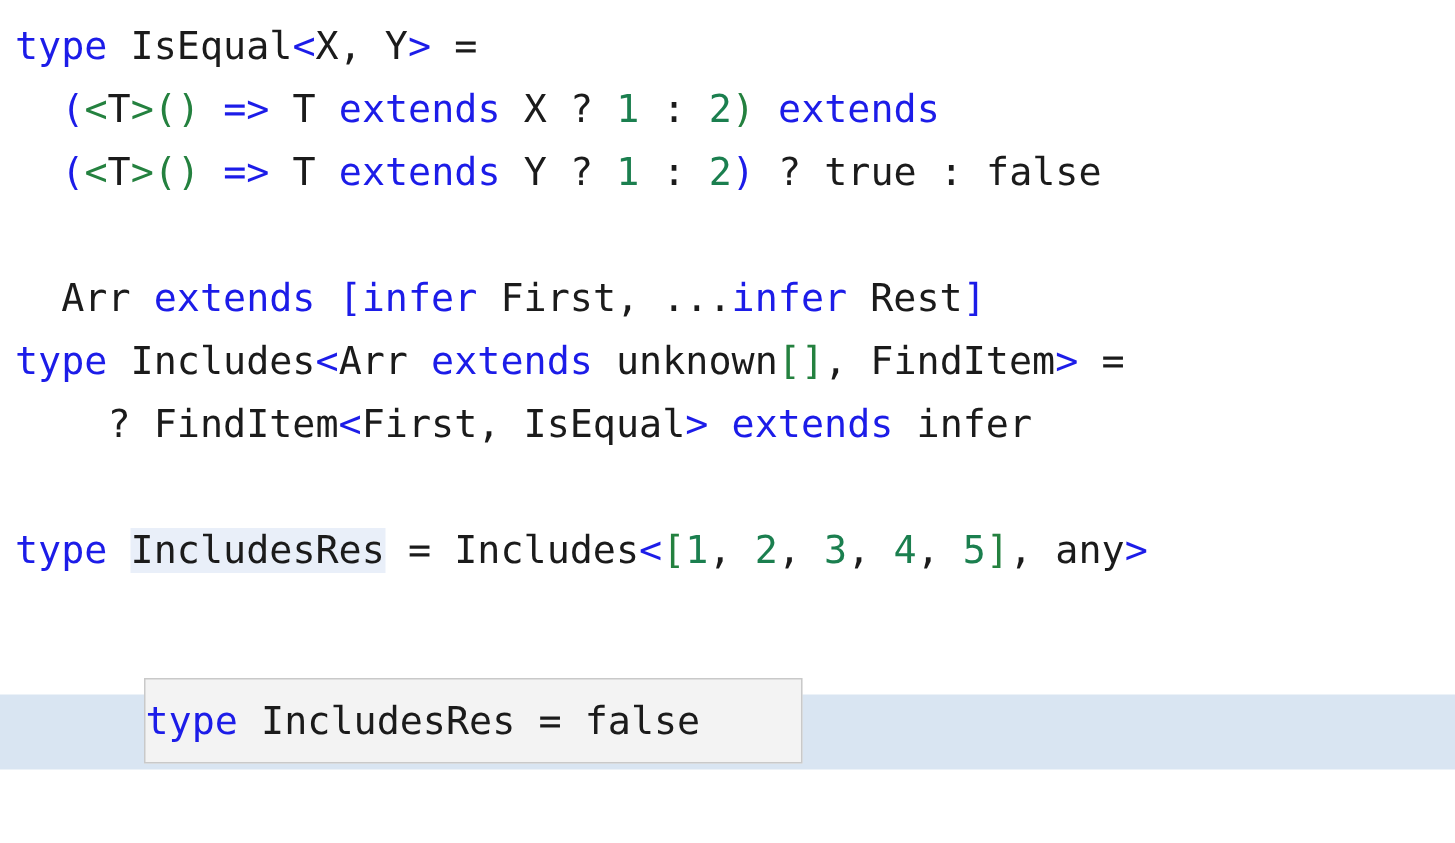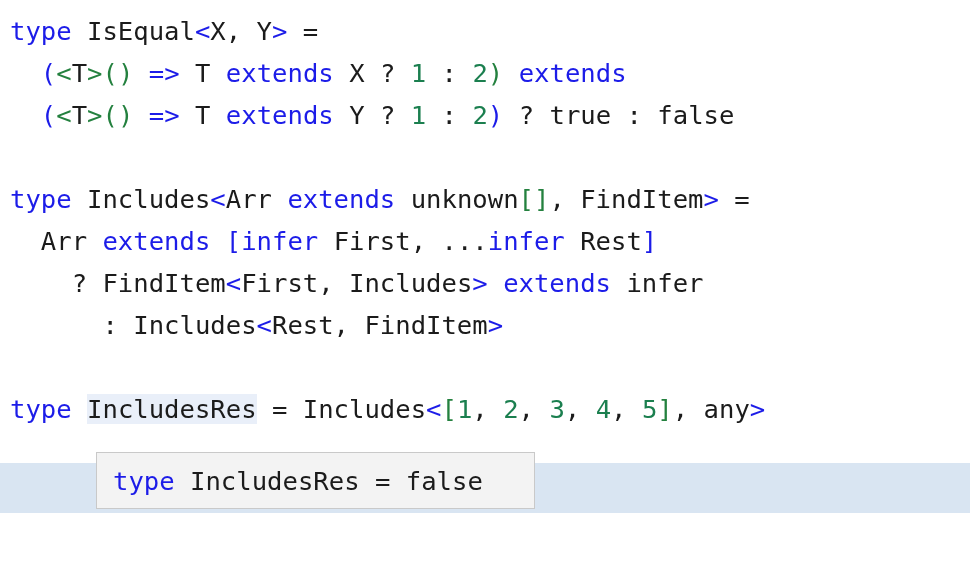--- a/index.html
+++ b/index.html
@@ -64,21 +64,20 @@
     left: 96px;
     top: 452px;
     width: 439px;
     height: 57px;
     box-sizing: border-box;
     background: #f3f3f3;
     border: 1px solid #c9c9c9;
     z-index: 3;
     display: flex;
     align-items: center;
-    padding-left: 16px;
   }
   .hover-tooltip .tt-text {
     font-family: "DejaVu Sans Mono", monospace;
     font-size: 25.6px;
     line-height: 30px;
     white-space: pre;
     color: #1b1b1b;
   }
 </style>
 </head>
@@ -86,24 +85,23 @@
 
 <div id="editor">
 
   <div class="line-band"></div>
 
   <div class="code">
       <div class="code-line"><span class="tok-kw">type</span><span class="tok-pl"> IsEqual</span><span class="tok-brk-b">&lt;</span><span class="tok-pl">X, Y</span><span class="tok-brk-b">&gt;</span><span class="tok-pl"> =</span></div>
       <div class="code-line"><span class="tok-pl">  </span><span class="tok-brk-b">(</span><span class="tok-brk-g">&lt;</span><span class="tok-pl">T</span><span class="tok-brk-g">&gt;</span><span class="tok-brk-g">(</span><span class="tok-brk-g">)</span><span class="tok-pl"> </span><span class="tok-op">=&gt;</span><span class="tok-pl"> T </span><span class="tok-kw">extends</span><span class="tok-pl"> X ? </span><span class="tok-num">1</span><span class="tok-pl"> : </span><span class="tok-num">2</span><span class="tok-brk-g">)</span><span class="tok-pl"> </span><span class="tok-kw">extends</span></div>
       <div class="code-line"><span class="tok-pl">  </span><span class="tok-brk-b">(</span><span class="tok-brk-g">&lt;</span><span class="tok-pl">T</span><span class="tok-brk-g">&gt;</span><span class="tok-brk-g">(</span><span class="tok-brk-g">)</span><span class="tok-pl"> </span><span class="tok-op">=&gt;</span><span class="tok-pl"> T </span><span class="tok-kw">extends</span><span class="tok-pl"> Y ? </span><span class="tok-num">1</span><span class="tok-pl"> : </span><span class="tok-num">2</span><span class="tok-brk-b">)</span><span class="tok-pl"> ? true : false</span></div>
       <div class="code-line blank">&nbsp;</div>
+      <div class="code-line"><span class="tok-pl">  Arr </span><span class="tok-kw">extends</span><span class="tok-pl"> </span><span class="tok-brk-b">[</span><span class="tok-kw">infer</span><span class="tok-pl"> First, ...</span><span class="tok-kw">infer</span><span class="tok-pl"> Rest</span><span class="tok-brk-b">]</span></div>
       <div class="code-line"><span class="tok-kw">type</span><span class="tok-pl"> Includes</span><span class="tok-brk-b">&lt;</span><span class="tok-pl">Arr </span><span class="tok-kw">extends</span><span class="tok-pl"> unknown</span><span class="tok-brk-g">[]</span><span class="tok-pl">, FindItem</span><span class="tok-brk-b">&gt;</span><span class="tok-pl"> =</span></div>
-      <div class="code-line"><span class="tok-pl">  Arr </span><span class="tok-kw">extends</span><span class="tok-pl"> </span><span class="tok-brk-b">[</span><span class="tok-kw">infer</span><span class="tok-pl"> First, ...</span><span class="tok-kw">infer</span><span class="tok-pl"> Rest</span><span class="tok-brk-b">]</span></div>
-      <div class="code-line"><span class="tok-pl">    ? FindItem</span><span class="tok-brk-b">&lt;</span><span class="tok-pl">First, Includes</span><span class="tok-brk-b">&gt;</span><span class="tok-pl"> </span><span class="tok-kw">extends</span><span class="tok-pl"> infer</span></div>
-      <div class="code-line"><span class="tok-pl">      : Includes</span><span class="tok-brk-b">&lt;</span><span class="tok-pl">Rest, FindItem</span><span class="tok-brk-b">&gt;</span></div>
+      <div class="code-line"><span class="tok-pl">    ? FindItem</span><span class="tok-brk-b">&lt;</span><span class="tok-pl">First, IsEqual</span><span class="tok-brk-b">&gt;</span><span class="tok-pl"> </span><span class="tok-kw">extends</span><span class="tok-pl"> infer</span></div>
       <div class="code-line blank">&nbsp;</div>
       <div class="code-line"><span class="tok-kw">type</span><span class="tok-pl"> </span><span class="tok-pl tok-occ">IncludesRes</span><span class="tok-pl"> = Includes</span><span class="tok-brk-b">&lt;</span><span class="tok-brk-g">[</span><span class="tok-num">1</span><span class="tok-pl">, </span><span class="tok-num">2</span><span class="tok-pl">, </span><span class="tok-num">3</span><span class="tok-pl">, </span><span class="tok-num">4</span><span class="tok-pl">, </span><span class="tok-num">5</span><span class="tok-brk-g">]</span><span class="tok-pl">, any</span><span class="tok-brk-b">&gt;</span></div>
     </div>
 
   <div class="hover-tooltip">
     <div class="tt-text"><span class="tok-kw">type</span><span class="tok-pl"> IncludesRes = false</span></div>
   </div>
 
 </div>
 

